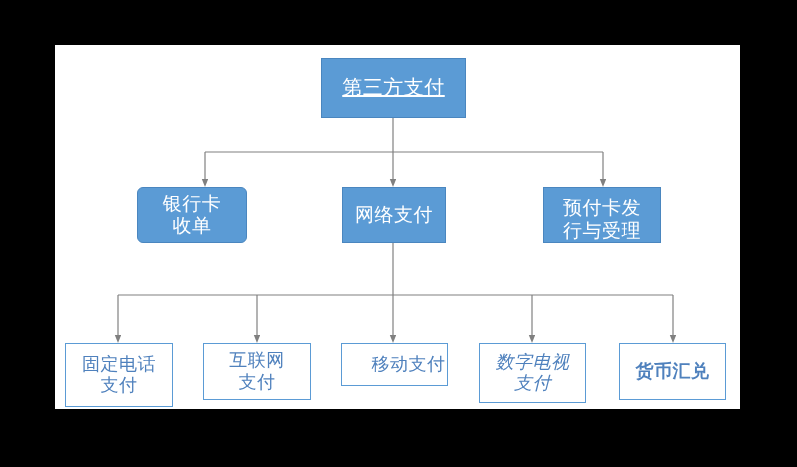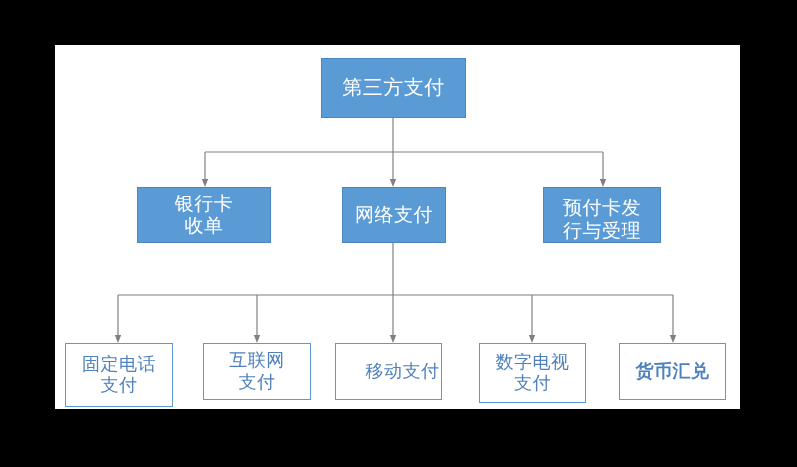--- a/index.html
+++ b/index.html
@@ -104,25 +104,25 @@
         <path d="M63,250 L618,250"></path>
 
         <path d="M63,250 L63,294" marker-end="url(#arrow)"></path>
         <path d="M202,250 L202,294" marker-end="url(#arrow)"></path>
         <path d="M338,250 L338,294" marker-end="url(#arrow)"></path>
         <path d="M477,250 L477,294" marker-end="url(#arrow)"></path>
         <path d="M618,250 L618,294" marker-end="url(#arrow)"></path>
       </g>
     </svg>
 
-    <div class="node node-filled node-root" style="left:266px; top:13px; width:145px; height:60px;">
+    <div class="node node-filled node-root" style="left:266px; top:13px; width:145px; height:60px;text-decoration:underline;">
       <span class="lvl2-label">第三方支付</span>
     </div>
 
-    <div class="node node-filled" style="left:82px; top:142px; width:134px; height:56px;">
+    <div class="node node-filled" style="left:82px; top:142px; width:110px; height:56px;border-radius:6px;">
       <span class="lvl2-label">银行卡
 收单</span>
     </div>
 
     <div class="node node-filled" style="left:287px; top:142px; width:104px; height:56px;align-items:center;">
       <span class="lvl2-label">网络支付</span>
     </div>
 
     <div class="node node-filled" style="left:488px; top:142px; width:118px; height:56px;align-items:flex-end;">
       <span class="lvl2-label">预付卡发
@@ -132,25 +132,25 @@
     <div class="node node-outline" style="left:10px; top:298px; width:108px; height:64px;">
       <span class="lvl3-label">固定电话
 支付</span>
     </div>
 
     <div class="node node-outline" style="left:148px; top:298px; width:108px; height:57px;align-items:center;">
       <span class="lvl3-label">互联网
 支付</span>
     </div>
 
-    <div class="node node-outline" style="left:280px; top:298px; width:107px; height:57px;padding-left:28px;">
+    <div class="node node-outline" style="left:286px; top:298px; width:107px; height:43px;padding-left:28px;">
       <span class="lvl3-label">移动支付</span>
     </div>
 
-    <div class="node node-outline" style="left:424px; top:298px; width:107px; height:60px;">
+    <div class="node node-outline" style="left:424px; top:298px; width:107px; height:60px;font-style:italic;">
       <span class="lvl3-label">数字电视
 支付</span>
     </div>
 
     <div class="node node-outline" style="left:564px; top:298px; width:107px; height:57px;font-weight:bold;">
       <span class="lvl3-label">货币汇兑</span>
     </div>
 
   </div>
 </div>

